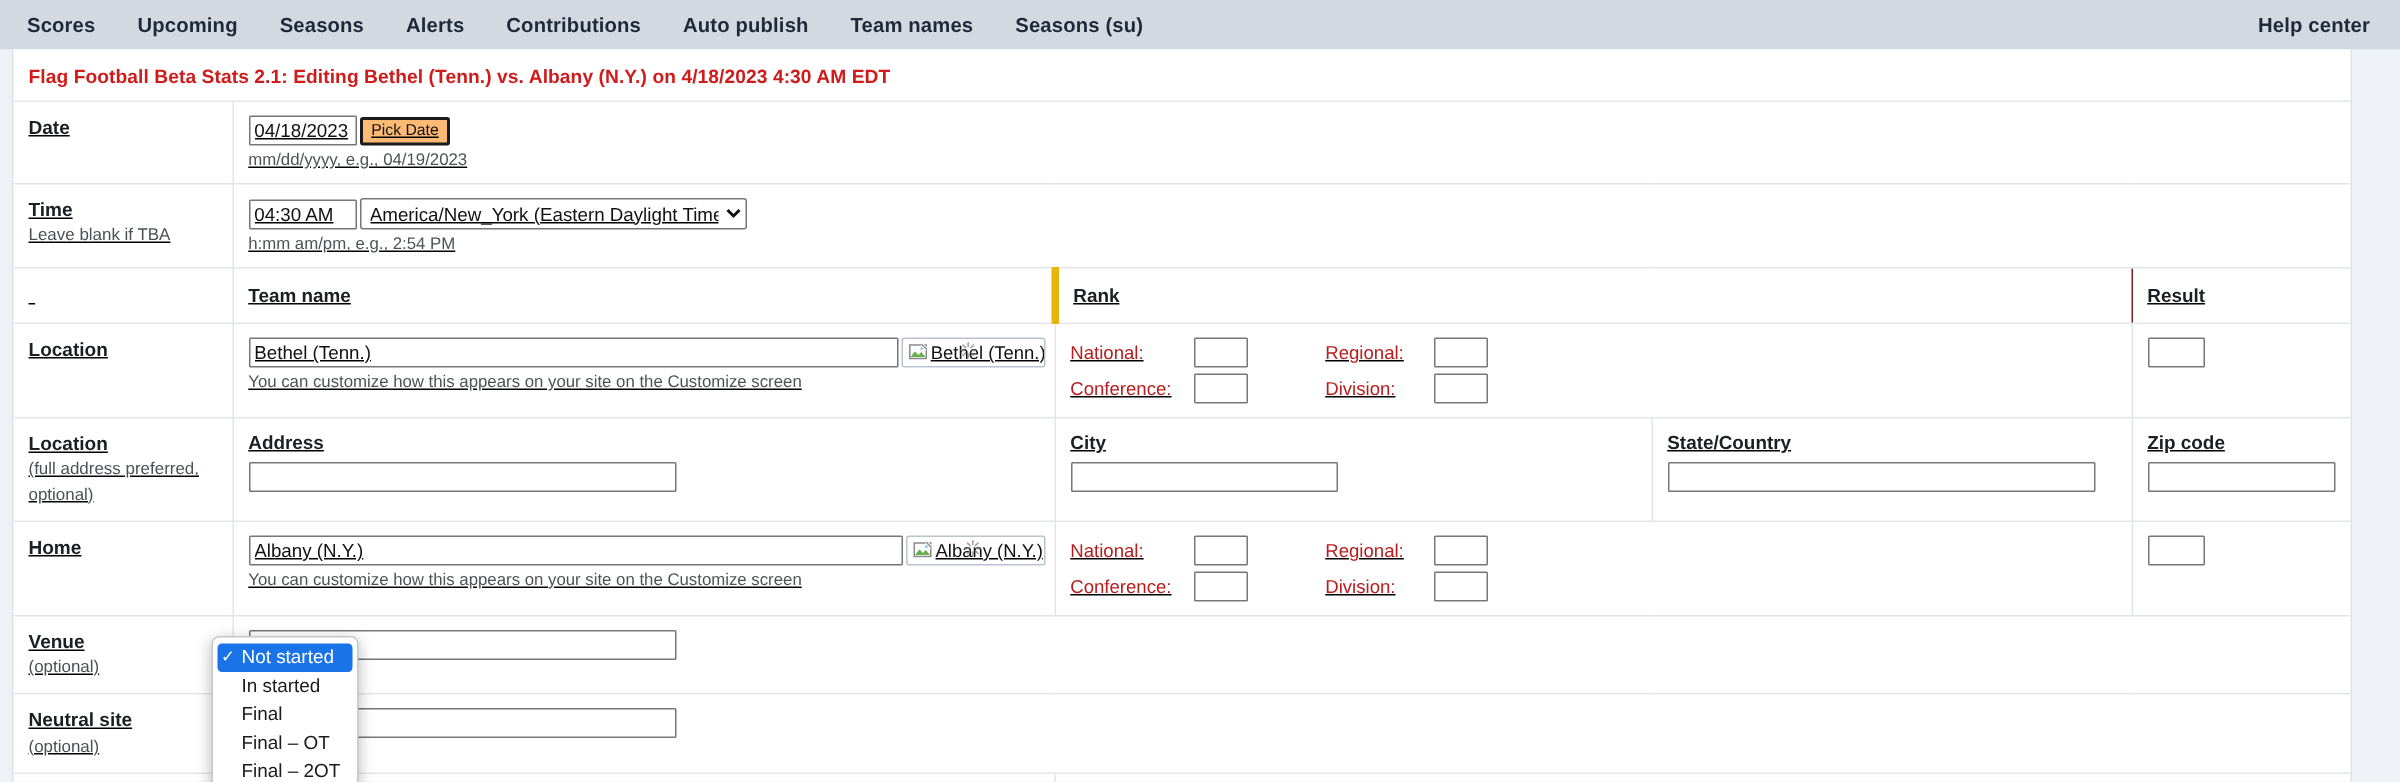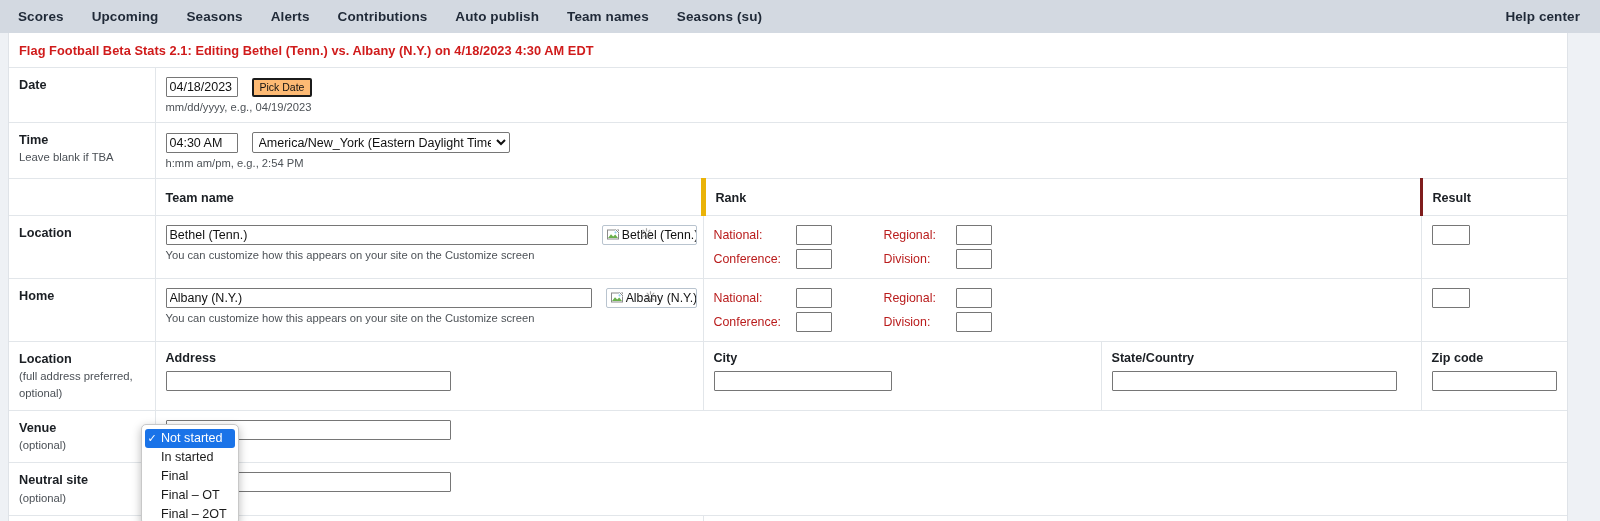--- a/index.html
+++ b/index.html
@@ -46,21 +46,21 @@
   }
 
   
   table.form { border-collapse: collapse; width: 100%; table-layout: fixed; }
   table.form td, table.form th {
     border-bottom: 1px solid #e2e6ea;
     vertical-align: top;
     padding: 0;
     text-align: left;
   }
-  .cellpad { padding: 9px 6px 9px 10px; }
+  .cellpad { padding: 9px 6px 9px 10px; text-decoration: underline; }
 
   .lbl-col { width: 146px; border-right: 1px solid #e2e6ea; }
   .lbl { font-size: 12.7px; font-weight: bold; color: #1b1f24; line-height: 1.35; }
   .sub { font-size: 11.3px; color: #4b5056; font-weight: normal; line-height: 1.45; }
 
   .hdr { font-size: 12.6px; font-weight: bold; color: #1b1f24; }
 
   
   input.t {
     font-family: "Liberation Sans", sans-serif;
@@ -101,21 +101,21 @@
     background: #fdba74;
     border: 2px solid #1b1b1b;
     border-radius: 2px;
     height: 19px;
     padding: 0 6px;
     cursor: pointer;
   }
 
   .hint { font-size: 11.2px; color: #4d5257; margin-top: 4px; }
 
-  .row-inline { display: flex; align-items: center; gap: 14px; }
+  .row-inline { display: flex; align-items: center; gap: 2px; }
 
   
   .brokenimg {
     display: inline-flex; align-items: center; gap: 2px;
     border: 1px solid #b9c4cf;
     border-radius: 2px;
     padding: 0 3px; height: 20px;
     font-size: 12.3px; color: #111;
     background: #fff;
     max-width: 96px; overflow: hidden; white-space: nowrap;
@@ -239,21 +239,21 @@
       </td>
     </tr>
 
     <tr>
       <td class="lbl-col">
               <div class="cellpad">&nbsp;</div>
             </td>
       <td style="border-right:5px solid #eab308">
         <div class="cellpad"><span class="hdr">Team name</span></div>
       </td>
-      <td colspan="2" style="border-right:3px solid #7f1d1d">
+      <td colspan="2" style="border-right:1px solid #7f1d1d">
         <div class="cellpad"><span class="hdr">Rank</span></div>
       </td>
       <td>
         <div class="cellpad"><span class="hdr">Result</span></div>
       </td>
     </tr>
 
     <tr>
       <td class="lbl-col">
         <div class="cellpad">
@@ -311,20 +311,54 @@
       <td>
         <div class="cellpad">
           <input class="t result" type="text" value="" style="">
         </div>
       </td>
     </tr>
 
     <tr>
       <td class="lbl-col">
         <div class="cellpad">
+          <div class="lbl">Location</div>
+          <div class="sub">(full address preferred,</div>
+          <div class="sub">optional)</div>
+        </div>
+      </td>
+      <td style="border-right:1px solid #e2e6ea">
+        <div class="cellpad">
+          <div class="hdr">Address</div>
+          <input class="t addr" type="text" style="margin-top: 6px;" value="">
+        </div>
+      </td>
+      <td style="border-right:1px solid #e2e6ea">
+        <div class="cellpad">
+          <div class="hdr">City</div>
+          <input class="t city" type="text" style="margin-top: 6px;" value="">
+        </div>
+      </td>
+      <td style="border-right:1px solid #e2e6ea">
+        <div class="cellpad">
+          <div class="hdr">State/Country</div>
+          <input class="t state" type="text" style="margin-top: 6px;" value="">
+        </div>
+      </td>
+      <td>
+        <div class="cellpad">
+          <div class="hdr">Zip code</div>
+          <input class="t zip" type="text" style="margin-top: 6px;" value="">
+        </div>
+      </td>
+    </tr>
+
+    <tr>
+      <td class="lbl-col">
+        <div class="cellpad">
                 <div class="lbl">Home</div>
               </div>
       </td>
       <td style="border-right:1px solid #e2e6ea">
         <div class="cellpad">
           <div class="row-inline">
             <input class="t team" type="text" value="Albany (N.Y.)" style="">
             <span class="brokenimg">
               <span class="glyph">
                 <svg width="14" height="14" viewBox="0 0 14 14">
@@ -372,54 +406,20 @@
       <td>
         <div class="cellpad">
           <input class="t result" type="text" value="" style="">
         </div>
       </td>
     </tr>
 
     <tr>
       <td class="lbl-col">
         <div class="cellpad">
-          <div class="lbl">Location</div>
-          <div class="sub">(full address preferred,</div>
-          <div class="sub">optional)</div>
-        </div>
-      </td>
-      <td style="border-right:1px solid #e2e6ea">
-        <div class="cellpad">
-          <div class="hdr">Address</div>
-          <input class="t addr" type="text" style="margin-top: 6px;" value="">
-        </div>
-      </td>
-      <td style="border-right:1px solid #e2e6ea">
-        <div class="cellpad">
-          <div class="hdr">City</div>
-          <input class="t city" type="text" style="margin-top: 6px;" value="">
-        </div>
-      </td>
-      <td style="border-right:1px solid #e2e6ea">
-        <div class="cellpad">
-          <div class="hdr">State/Country</div>
-          <input class="t state" type="text" style="margin-top: 6px;" value="">
-        </div>
-      </td>
-      <td>
-        <div class="cellpad">
-          <div class="hdr">Zip code</div>
-          <input class="t zip" type="text" style="margin-top: 6px;" value="">
-        </div>
-      </td>
-    </tr>
-
-    <tr>
-      <td class="lbl-col">
-        <div class="cellpad">
           <div class="lbl">Venue</div>
           <div class="sub">(optional)</div>
         </div>
       </td>
       <td colspan="4">
         <div class="cellpad">
           <input class="t addr" type="text" value="" style="">
         </div>
       </td>
     </tr>

